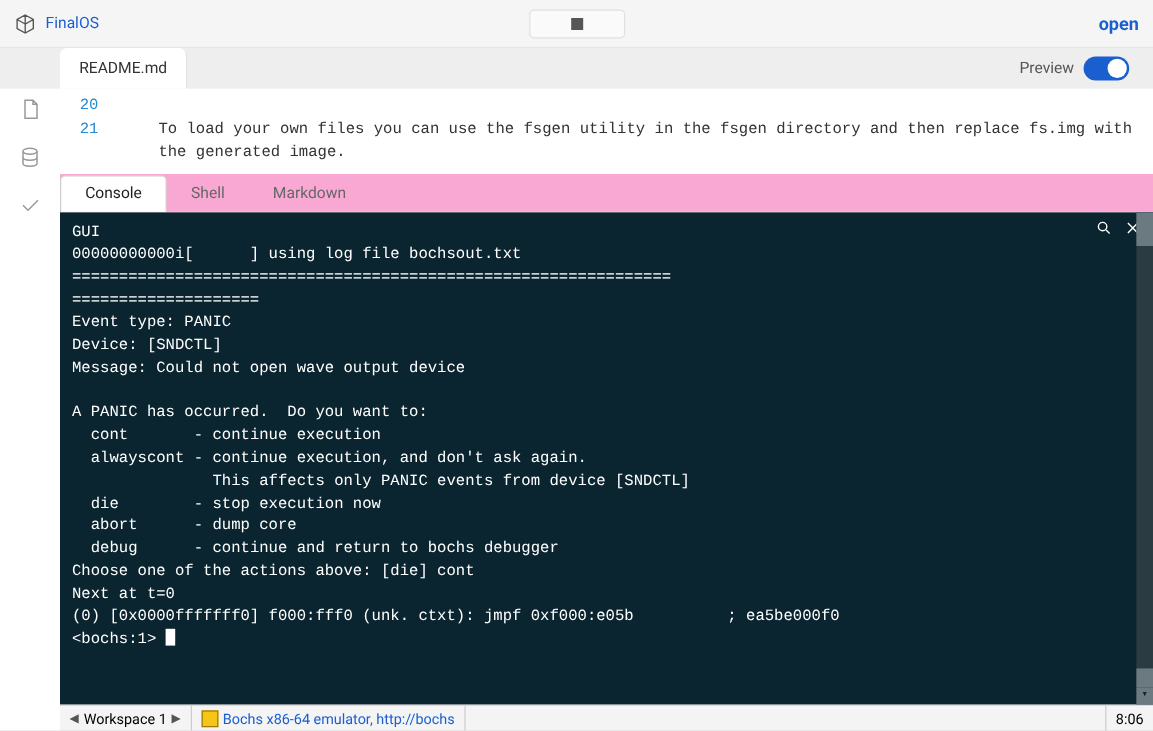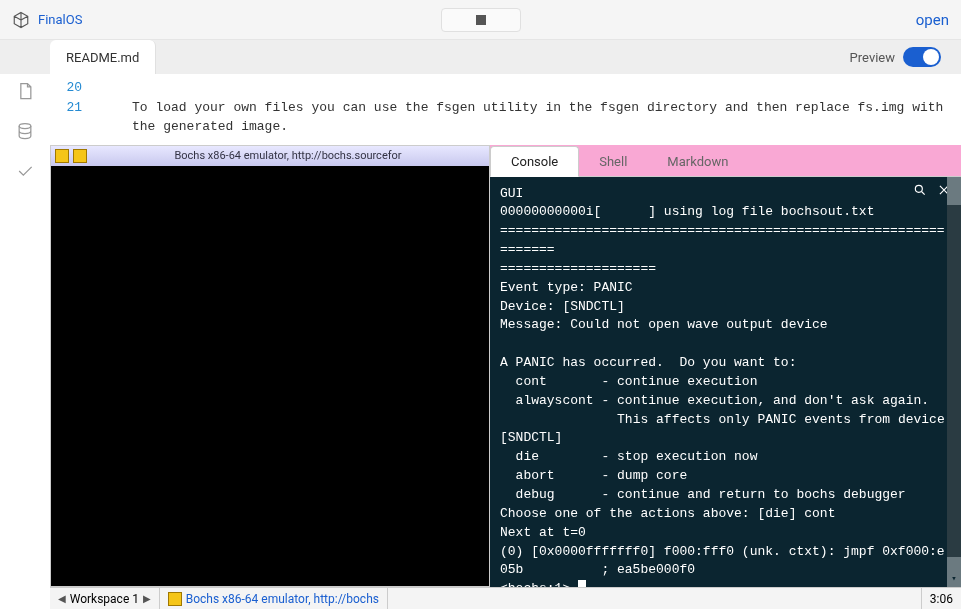--- a/index.html
+++ b/index.html
@@ -5,21 +5,21 @@
   * { box-sizing: border-box; margin: 0; padding: 0; }
   html, body { width: 961px; height: 609px; overflow: hidden; font-family: -apple-system, BlinkMacSystemFont, "Segoe UI", Roboto, sans-serif; }
   body { background: #fff; display: flex; flex-direction: column; }
 
   
   .topbar { height: 40px; background: #f5f5f5; border-bottom: 1px solid #e5e5e5; display: flex; align-items: center; padding: 0 12px; position: relative; }
   .brand { display: flex; align-items: center; gap: 8px; color: #1a5fd0; font-size: 13px; }
   .brand-logo { width: 18px; height: 18px; }
   .topbar-center { position: absolute; left: 50%; transform: translateX(-50%); display: flex; align-items: center; justify-content: center; width: 80px; height: 24px; background: #fafafa; border: 1px solid #e0e0e0; border-radius: 4px; }
   .stop-square { width: 10px; height: 10px; background: #555; }
-  .open-link { margin-left: auto; color: #1a5fd0; font-size: 15px; cursor: pointer; }
+  .open-link { margin-left: auto; color: #1a5fd0; font-size: 15px; cursor: pointer; font-weight: bold; }
 
   
   .tabrow { height: 34px; background: #eee; display: flex; align-items: stretch; }
   .leftgutter { width: 50px; flex-shrink: 0; }
   .tabrow-inner { flex: 1; display: flex; align-items: center; }
   .file-tab { height: 100%; background: #fff; border-right: 1px solid #e0e0e0; display: flex; align-items: center; padding: 0 16px; font-size: 13px; color: #333; border-top-left-radius: 6px; border-top-right-radius: 6px; }
   .preview-group { margin-left: auto; display: flex; align-items: center; gap: 8px; padding-right: 20px; }
   .preview-label { font-size: 13px; color: #555; }
   .switch { width: 38px; height: 20px; background: #1a5fd0; border-radius: 10px; position: relative; cursor: pointer; }
   .switch-knob { width: 16px; height: 16px; background: #fff; border-radius: 50%; position: absolute; top: 2px; right: 2px; }
@@ -125,28 +125,20 @@
         <span class="lineno">20</span>
         <span class="code-text"></span>
       </div>
       <div class="code-line">
         <span class="lineno">21</span>
         <span class="code-text">To load your own files you can use the fsgen utility in the fsgen directory and then replace fs.img with the generated image.</span>
       </div>
     </div>
 
     <div class="split">
-      <div class="emu-col">
-        <div class="emu-titlebar">
-          <span class="box-ico"></span>
-          <span class="box-ico"></span>
-          <span class="spacer">Bochs x86-64 emulator, http://bochs.sourcefor</span>
-        </div>
-        <div class="emu-screen"></div>
-      </div>
 
       <div class="console-col">
         <div class="console-tabs">
           <div class="ctab active">Console</div>
           <div class="ctab">Shell</div>
           <div class="ctab">Markdown</div>
         </div>
         <div class="console-body"><span>GUI
 00000000000i[      ] using log file bochsout.txt
 ================================================================
@@ -188,17 +180,17 @@
       <div class="tb-seg">
         <span class="tb-arrow">◀</span>
         <span>Workspace 1</span>
         <span class="tb-arrow">▶</span>
       </div>
       <div class="tb-seg window">
         <span class="box-ico"></span>
         <span>Bochs x86-64 emulator, http://bochs</span>
       </div>
       <div class="tb-seg tb-right">
-        <span>3:06</span>
+        <span>8:06</span>
       </div>
     </div>
   </div>
 </div>
 
 </body></html>

